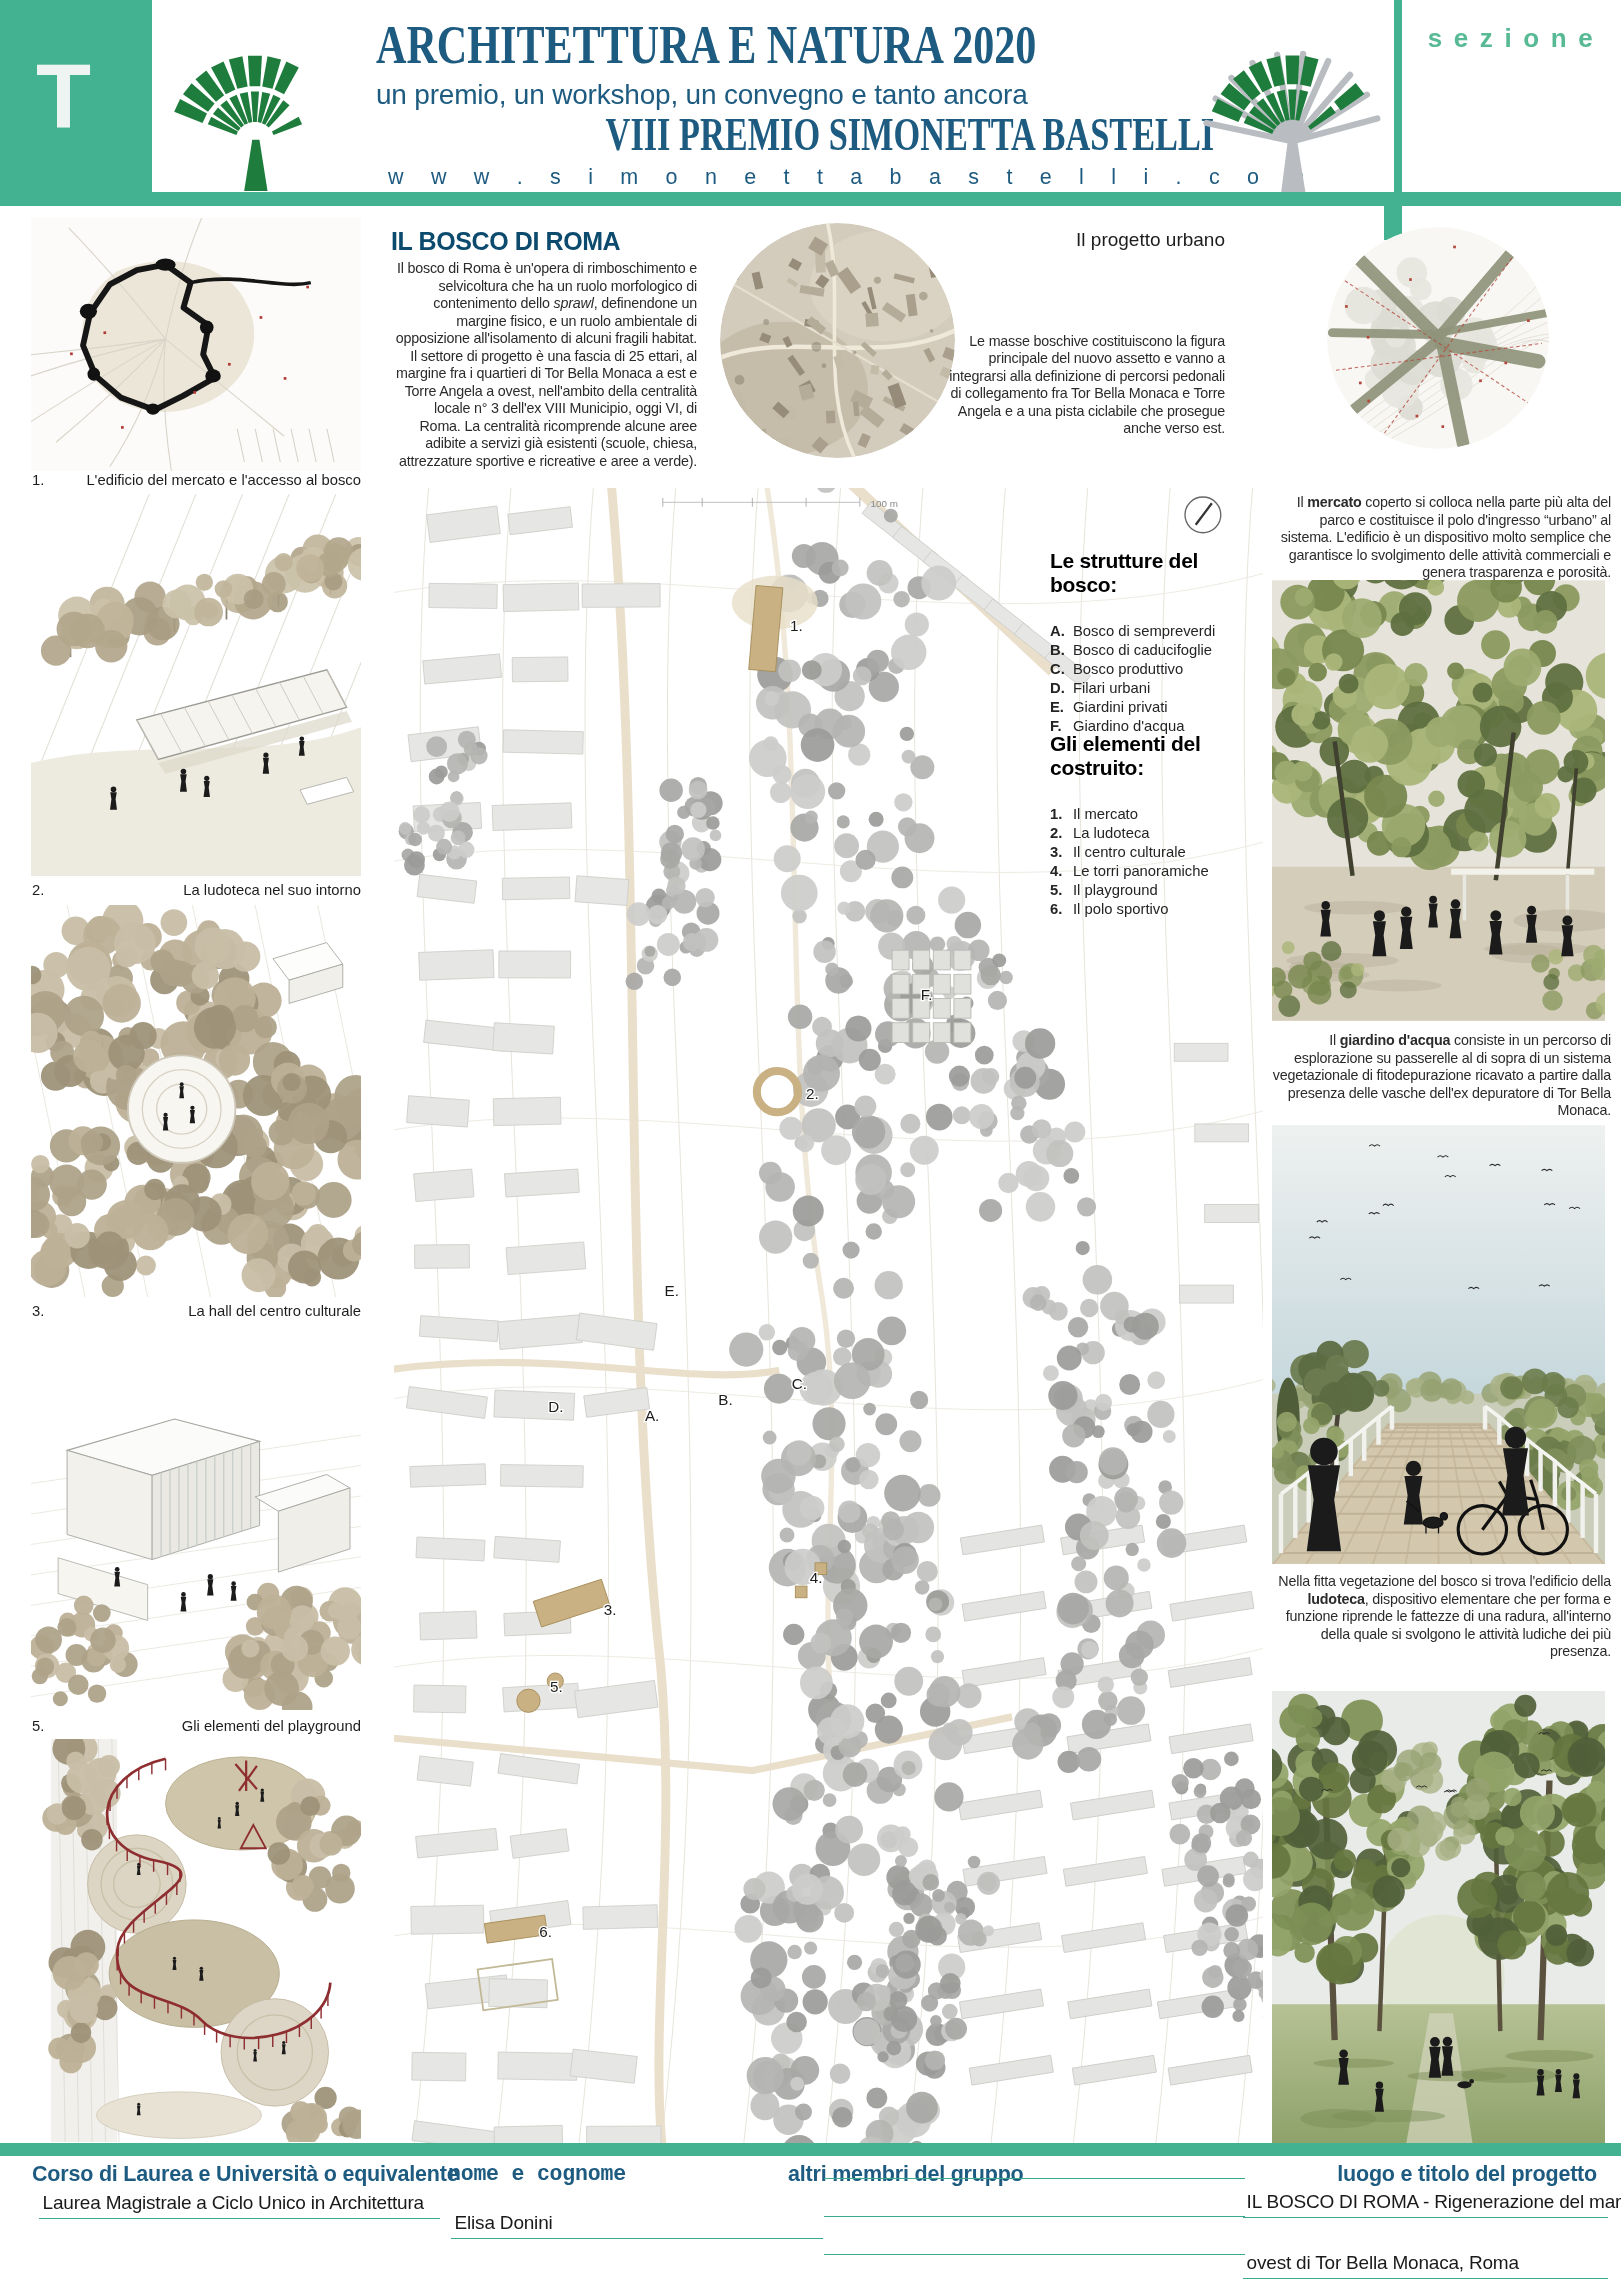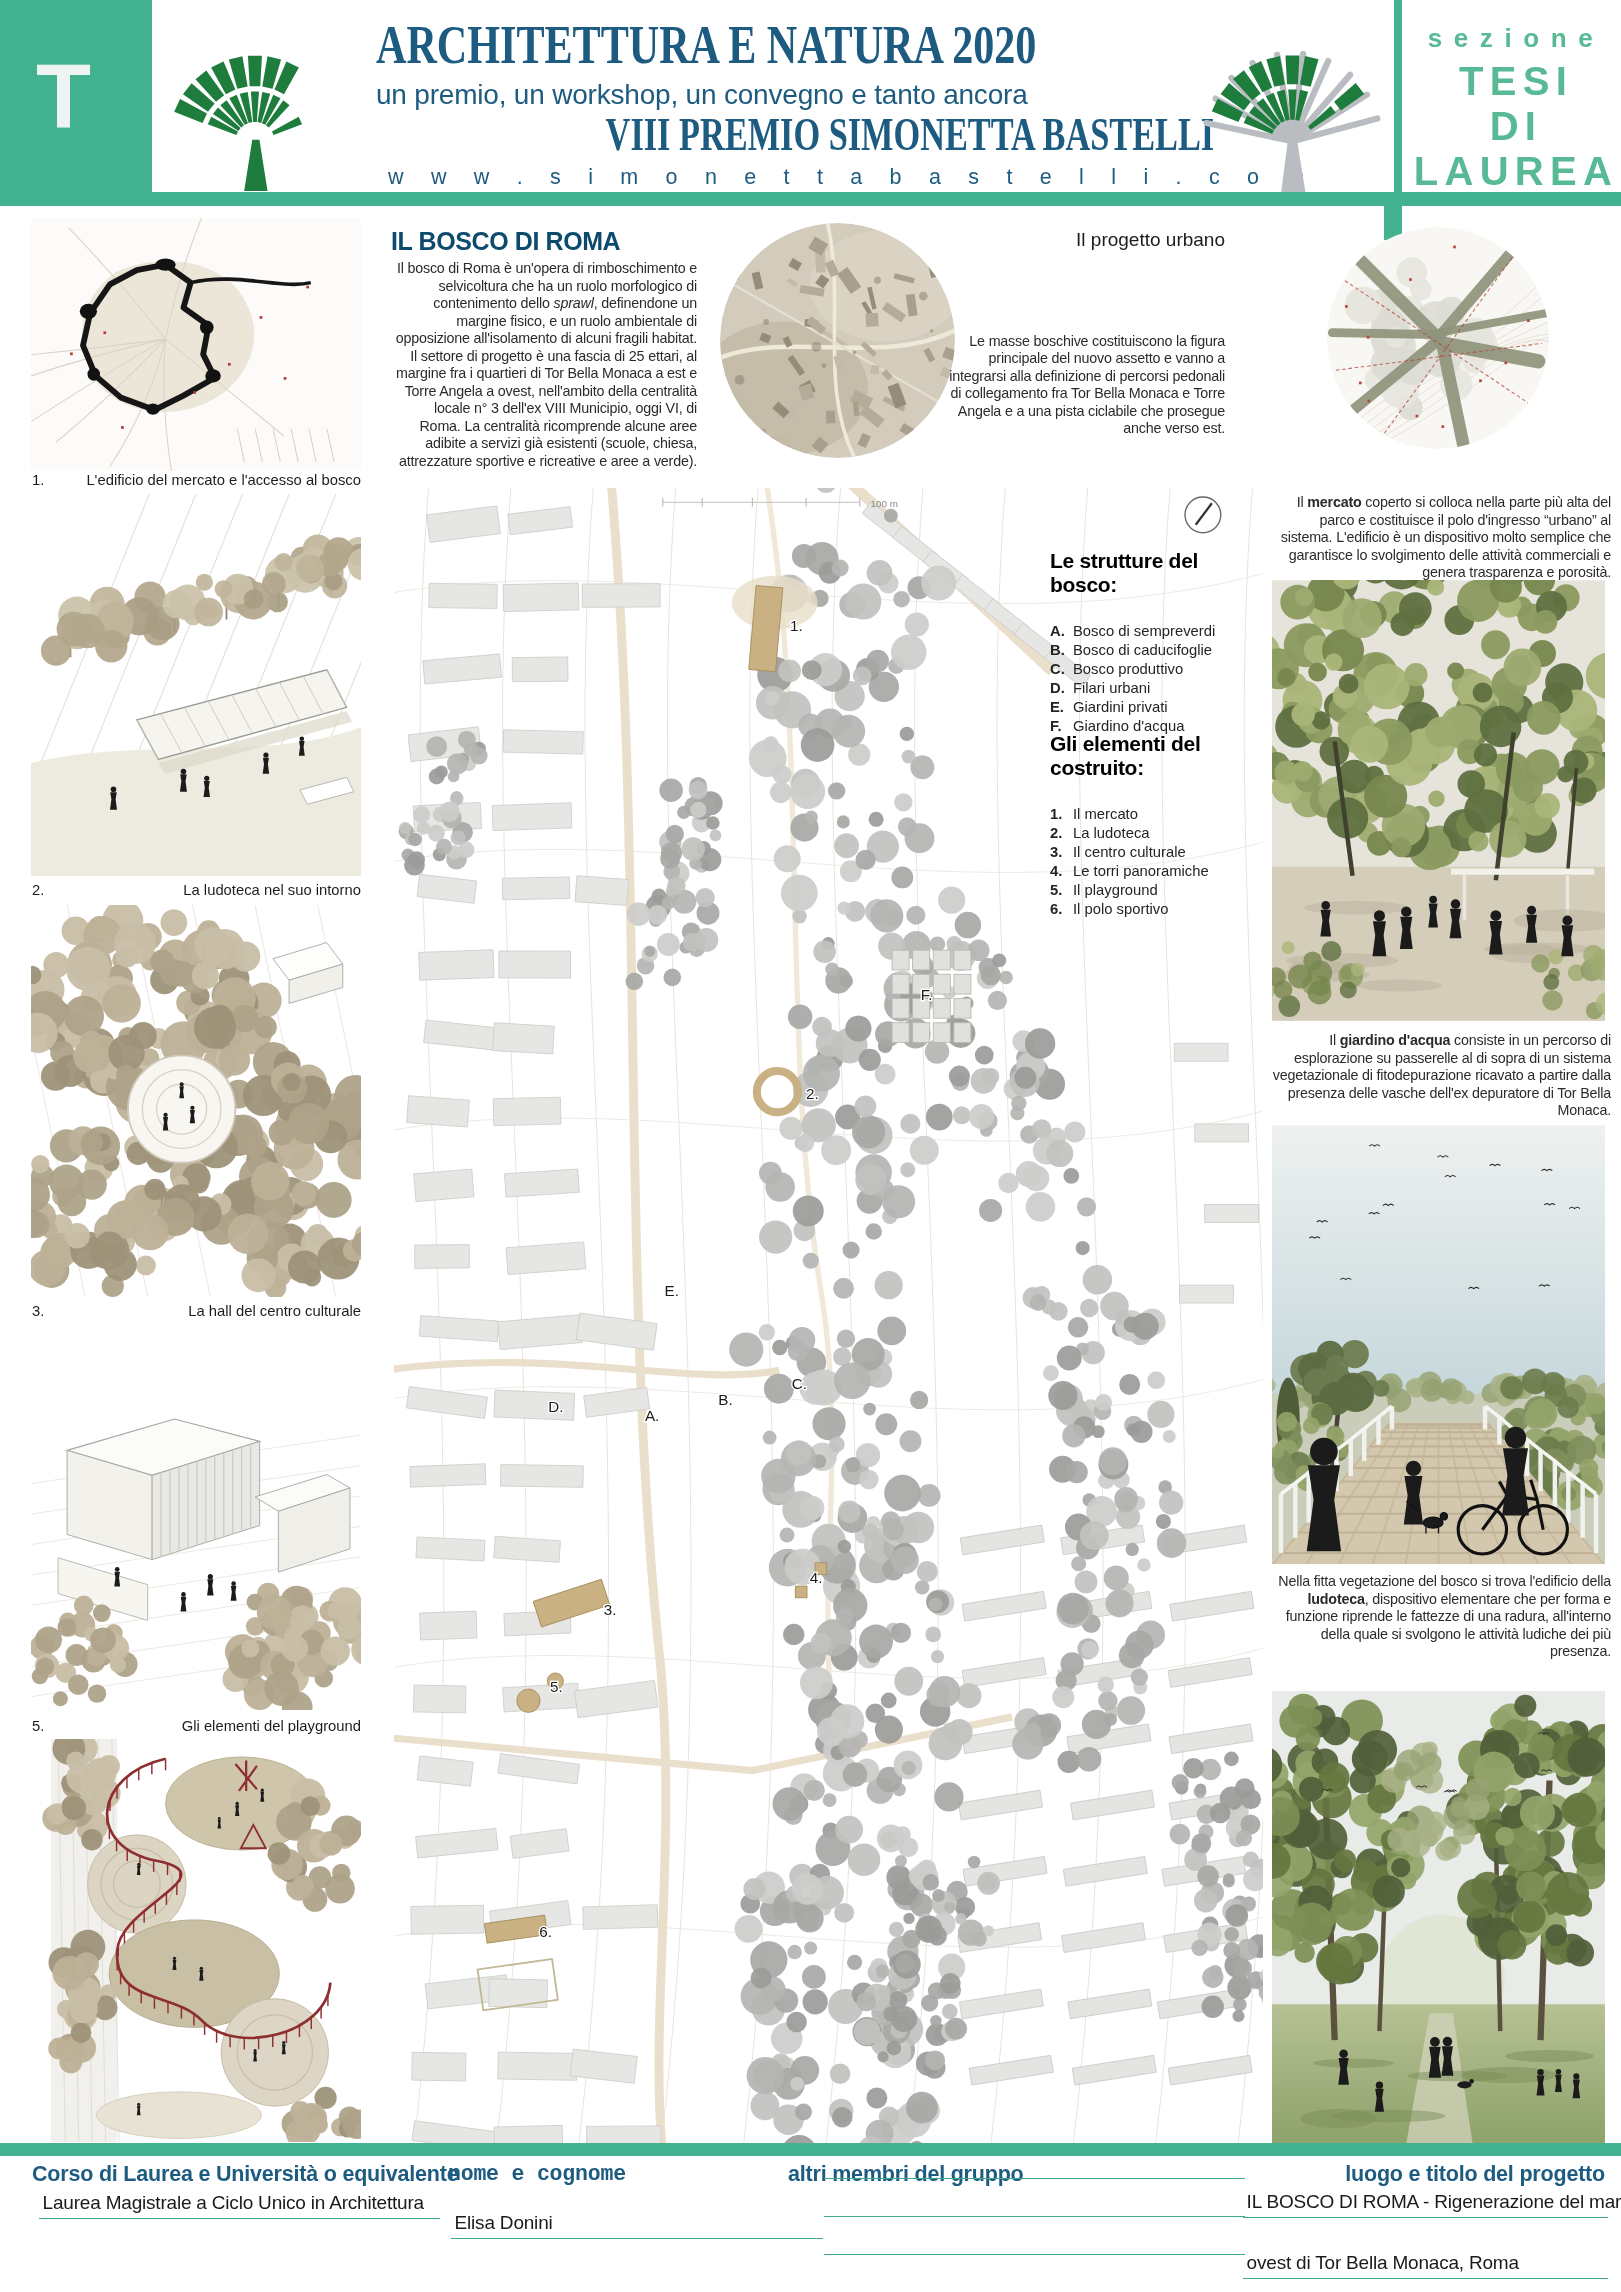--- a/index.html
+++ b/index.html
@@ -116,25 +116,20 @@
         <polygon points="77.6,98.7 58.8,72.8 46.7,82.5 68.2,106.3" fill="#1e7c3c"></polygon>
         <polygon points="66.5,108.0 42.4,87.0 32.8,99.2 59.0,117.6" fill="#1e7c3c"></polygon>
         <polygon points="57.8,119.6 29.6,104.5 23.0,118.6 52.7,130.6" fill="#1e7c3c"></polygon>
       </svg>
   </div>
 
   <div class="abs v-divider"></div>
   <div class="abs v-divider-tab"></div>
 
   <div class="abs sezione">sezione</div>
-  <div class="abs tesi-lines">
-    <div>TESI</div>
-    <div>DI</div>
-    <div>LAUREA</div>
-  </div>
 
   <div class="abs green-bar"></div>
 
   <div class="abs" style="left:31px;top:218px;">
     <svg id="fig-map" width="330" height="253" viewBox="0 0 368 282">
         <rect width="368" height="282" fill="#fcfbf9"></rect>
         <path d="M 95 60 C 150 35, 220 50, 240 95 C 265 140, 235 195, 185 210 C 130 228, 75 205, 62 160 C 50 120, 60 85, 95 60 Z" fill="#ece6d8"></path>
         <path d="M 150 135 Q 143.96202305085467 200.90241706965014 157 285" fill="none" stroke="#d9d4c9" stroke-width="1.2"></path>
         <path d="M 150 135 Q 56.97253585129769 155.0298494084027 -29 186" fill="none" stroke="#d9d4c9" stroke-width="1.2"></path>
         <path d="M 150 135 Q 86.13309136710996 171.5085107586583 -0 227" fill="none" stroke="#d9d4c9" stroke-width="1.2"></path>
@@ -2638,21 +2633,21 @@
           <circle cx="223" cy="436" r="2.6"></circle>
         </g>
       </svg>
   </div>
 
   <div class="abs foot-bar"></div>
 
   <div class="abs foot-label" style="left:32px;">Corso di Laurea e Università o equivalente</div>
   <div class="abs foot-label" style="left:448px;font-family:Liberation Mono, monospace;">nome e cognome</div>
   <div class="abs foot-label" style="left:788px;">altri membri del gruppo</div>
-  <div class="abs foot-label" style="right:16px;margin-left:20px;">luogo e titolo del progetto</div>
+  <div class="abs foot-label" style="right:24px;margin-left:20px;">luogo e titolo del progetto</div>
 
   <div class="abs uline" style="left:39px;top:2192px;width:394px;">Laurea Magistrale a Ciclo Unico in Architettura</div>
   <div class="abs uline" style="left:39px;top:2248px;width:394px;margin-top:40px;">Università degli Studi di Roma "LA SAPIENZA"</div>
 
   <div class="abs uline" style="left:451px;top:2212px;width:365px;">Elisa Donini</div>
 
   <div class="abs uline" style="left:824px;top:2174px;width:414px;"></div>
   <div class="abs uline" style="left:824px;top:2212px;width:414px;"></div>
   <div class="abs uline" style="left:824px;top:2250px;width:414px;"></div>
 

